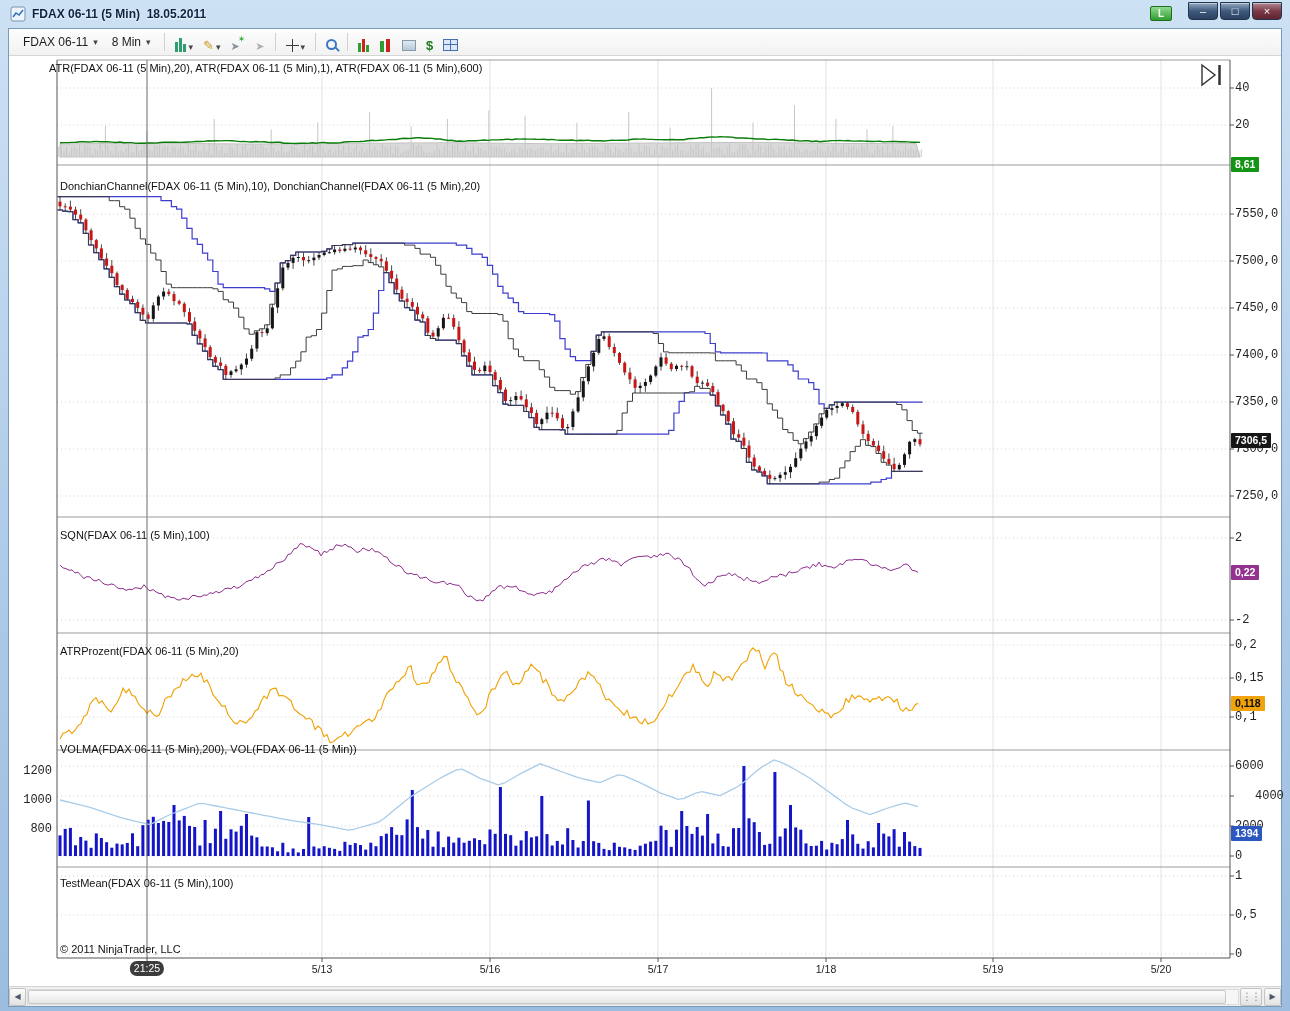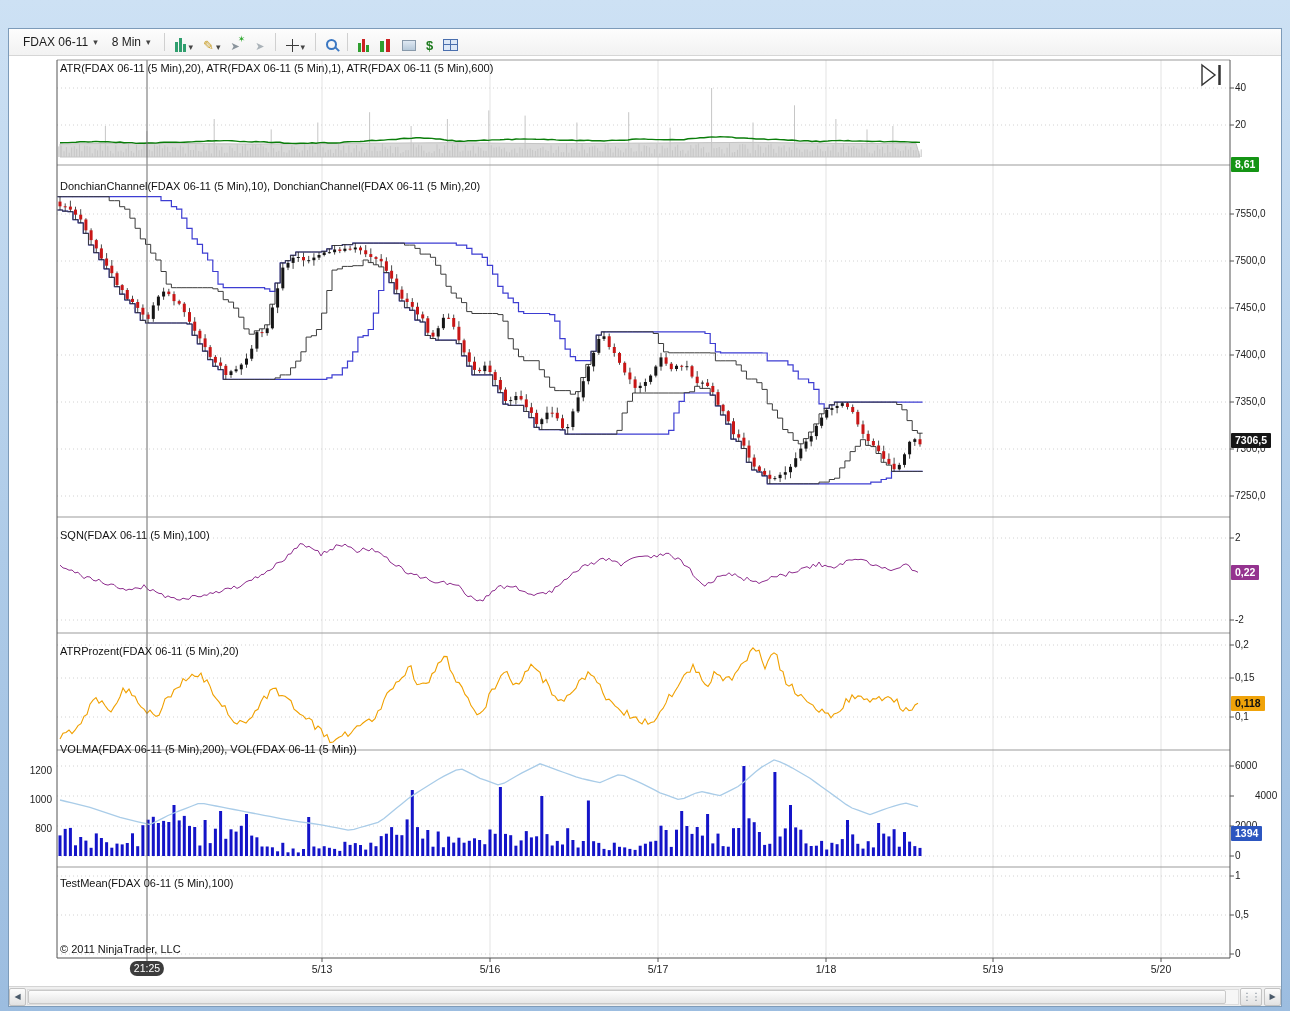--- a/index.html
+++ b/index.html
@@ -48,37 +48,58 @@
   .ic.dollar{color:#1d7a1d;font-weight:bold;font-size:13px;}
   .ic-grid{display:inline-block;width:15px;height:12px;border:1px solid #4a6fae;position:relative;background:#dce8f8;margin-bottom:1px;}
   .ic-grid i{position:absolute;background:#4a6fae;}
   .ic-grid .h{left:0;right:0;top:4px;height:1px;}
   .ic-grid .v{top:0;bottom:0;left:6px;width:1px;}
   
   #plot-svg{position:absolute;left:0;top:0;z-index:2;pointer-events:none;}
   #chart-hit{position:absolute;left:57px;top:60px;width:1173px;height:898px;z-index:2;}
   #overlay{position:absolute;inset:0;z-index:3;pointer-events:none;}
   .p-lbl{position:absolute;font-size:11px;color:#111;z-index:3;white-space:nowrap;}
-  .ax-lbl{position:absolute;font-size:10px;color:#222;height:14px;line-height:14px;white-space:nowrap;}
+  .ax-lbl{position:absolute;font-size:12px;color:#222;height:14px;line-height:14px;white-space:nowrap;font-family:Liberation Mono, monospace;}
   .badge{position:absolute;left:1231px;font-size:10.5px;font-weight:bold;height:15px;line-height:15px;padding:0 4px;border-radius:1px;}
   .t-lbl{position:absolute;font-size:10.5px;color:#222;transform:translateX(-50%);}
   .t-badge{position:absolute;font-size:10.5px;color:#fff;background:#3c3c3c;padding:0 4px;border-radius:7px;transform:translateX(-50%);height:15px;line-height:15px;}
   .goend{position:absolute;z-index:3;}
   
   .hscroll{position:absolute;left:9px;right:9px;top:986px;height:20px;background:#efefef;border-top:1px solid #d4d4d4;display:flex;align-items:center;z-index:5;}
   .sb-btn{width:17px;height:18px;display:flex;align-items:center;justify-content:center;font-size:8px;color:#4a5a6a;background:linear-gradient(#fcfcfc,#e2e2e2);border:1px solid #c3c3c3;border-radius:2px;}
   .sb-track{flex:1;height:16px;margin:0 1px;background:#f6f6f6;border:1px solid #ddd;position:relative;}
   .sb-thumb{position:absolute;left:0;top:0;bottom:0;width:99%;background:linear-gradient(#fdfdfd,#e6e6e6);border:1px solid #c9c9c9;border-radius:2px;}
   .sb-grip{width:22px;height:18px;display:flex;align-items:center;justify-content:center;font-size:10px;letter-spacing:-1px;color:#7b8794;background:linear-gradient(#fcfcfc,#e2e2e2);border:1px solid #c3c3c3;border-radius:2px;margin-right:2px;}
 </style>
 </head>
 <body>
 
 <div class="window">
 
+  <div class="titlebar">
+    <span class="app-icon">
+      <svg width="16" height="16" viewBox="0 0 16 16">
+          <rect x="1" y="1" width="14" height="14" rx="2" fill="#eef4fb" stroke="#7a93ad"></rect>
+          <polyline points="3,11 6,7 9,9 13,4" fill="none" stroke="#2c6fc4" stroke-width="1.5"></polyline>
+        </svg>
+    </span>
+    <span class="title">FDAX 06-11 (5 Min)  18.05.2011</span>
+    <span class="link-btn">L</span>
+    <span class="winbtns">
+      <span class="wb">
+          <span>–</span>
+        </span>
+      <span class="wb">
+          <span>□</span>
+        </span>
+      <span class="wb close">
+          <span>×</span>
+        </span>
+    </span>
+  </div>
 
   <div class="client"></div>
 
   <div class="toolbar">
     <div class="tb-dd">
       <span>FDAX 06-11</span>
       <span class="dd">▾</span>
     </div>
     <div class="tb-dd">
       <span>8 Min</span>
@@ -553,21 +574,21 @@
       <line x1="1230" x2="1234" y1="954" y2="954" stroke="#555"></line>
       <line x1="322" x2="322" y1="958" y2="962" stroke="#555"></line>
       <line x1="490" x2="490" y1="958" y2="962" stroke="#555"></line>
       <line x1="658" x2="658" y1="958" y2="962" stroke="#555"></line>
       <line x1="826" x2="826" y1="958" y2="962" stroke="#555"></line>
       <line x1="993" x2="993" y1="958" y2="962" stroke="#555"></line>
       <line x1="1161" x2="1161" y1="958" y2="962" stroke="#555"></line>
       <line x1="147" x2="147" y1="958" y2="962" stroke="#555"></line>
     </svg>
 
-  <span class="p-lbl" style="left:60px;top:62px">ATR(FDAX 06-11 (5 Min),20), ATR(FDAX 06-11 (5 Min),1), ATR(FDAX 06-11 (5 Min),600)</span>
+  <span class="p-lbl" style="left:49px;top:62px">ATR(FDAX 06-11 (5 Min),20), ATR(FDAX 06-11 (5 Min),1), ATR(FDAX 06-11 (5 Min),600)</span>
   <span class="p-lbl" style="left:60px;top:180px">DonchianChannel(FDAX 06-11 (5 Min),10), DonchianChannel(FDAX 06-11 (5 Min),20)</span>
   <span class="p-lbl" style="left:60px;top:529px">SQN(FDAX 06-11 (5 Min),100)</span>
   <span class="p-lbl" style="left:60px;top:645px">ATRProzent(FDAX 06-11 (5 Min),20)</span>
   <span class="p-lbl" style="left:60px;top:743px">VOLMA(FDAX 06-11 (5 Min),200), VOL(FDAX 06-11 (5 Min))</span>
   <span class="p-lbl" style="left:60px;top:877px">TestMean(FDAX 06-11 (5 Min),100)</span>
   <span class="p-lbl" style="left:60px;top:943px">© 2011 NinjaTrader, LLC</span>
 
   <svg class="goend" width="26" height="28" style="left:1199px;top:61px">
     <path d="M3 4 L16 14 L3 24 Z" fill="#ffffff" stroke="#333" stroke-width="1.4"></path>
     <line x1="20.5" y1="4" x2="20.5" y2="24" stroke="#333" stroke-width="2.5"></line>

